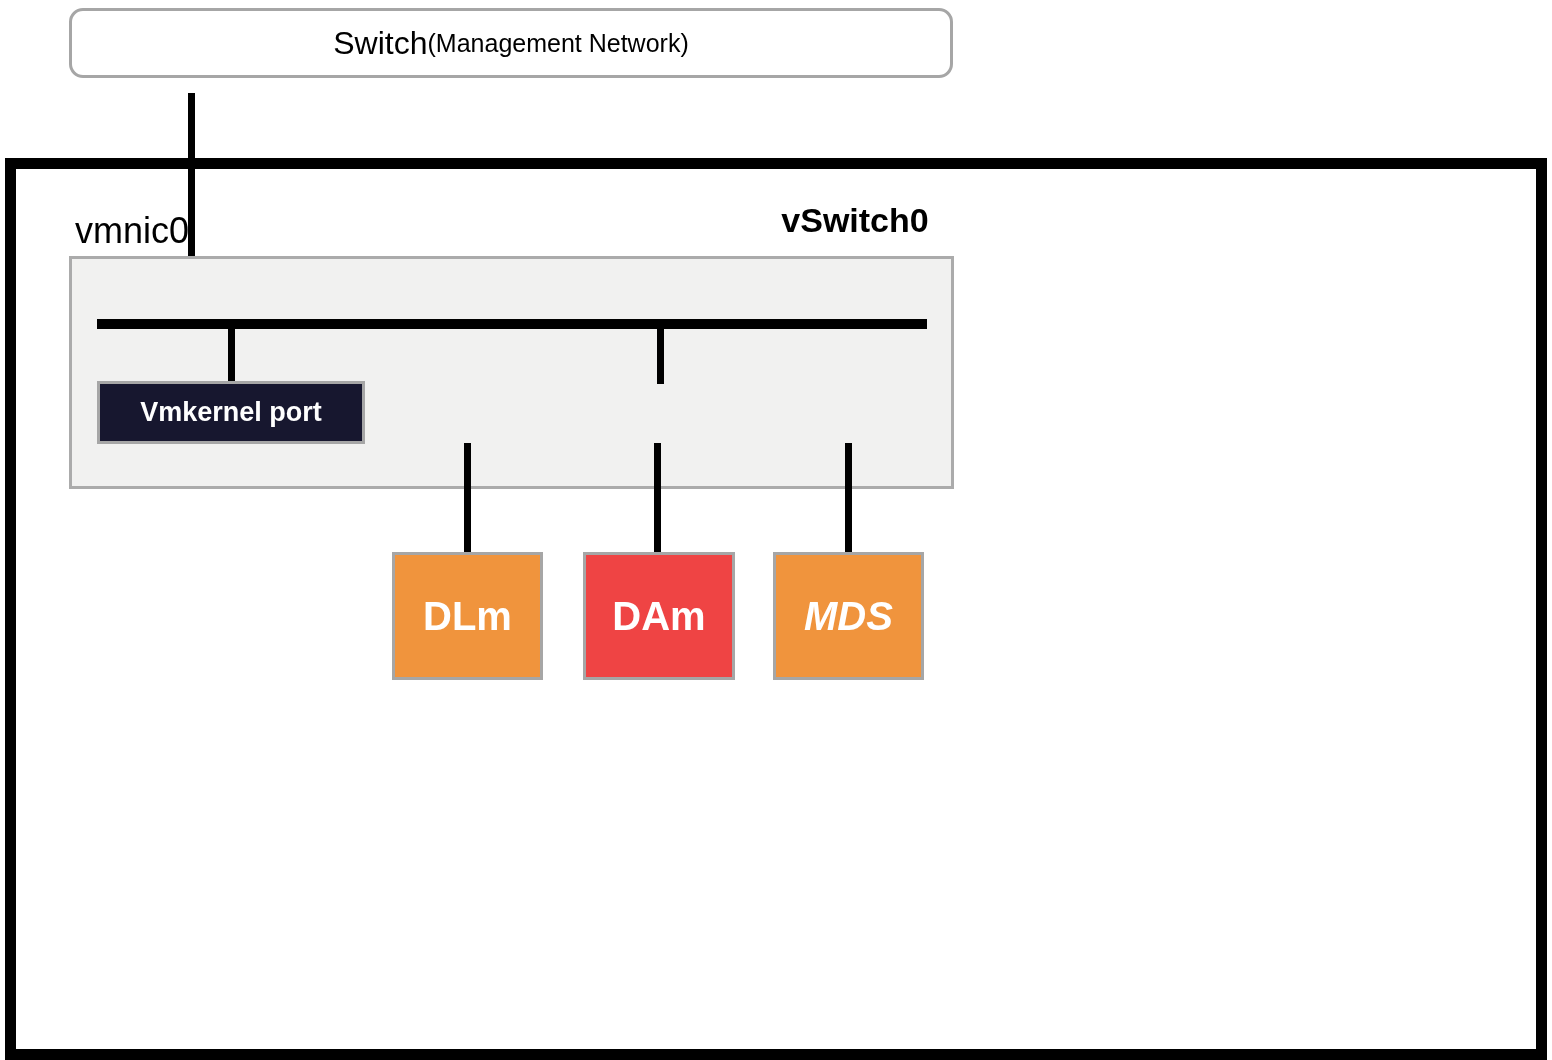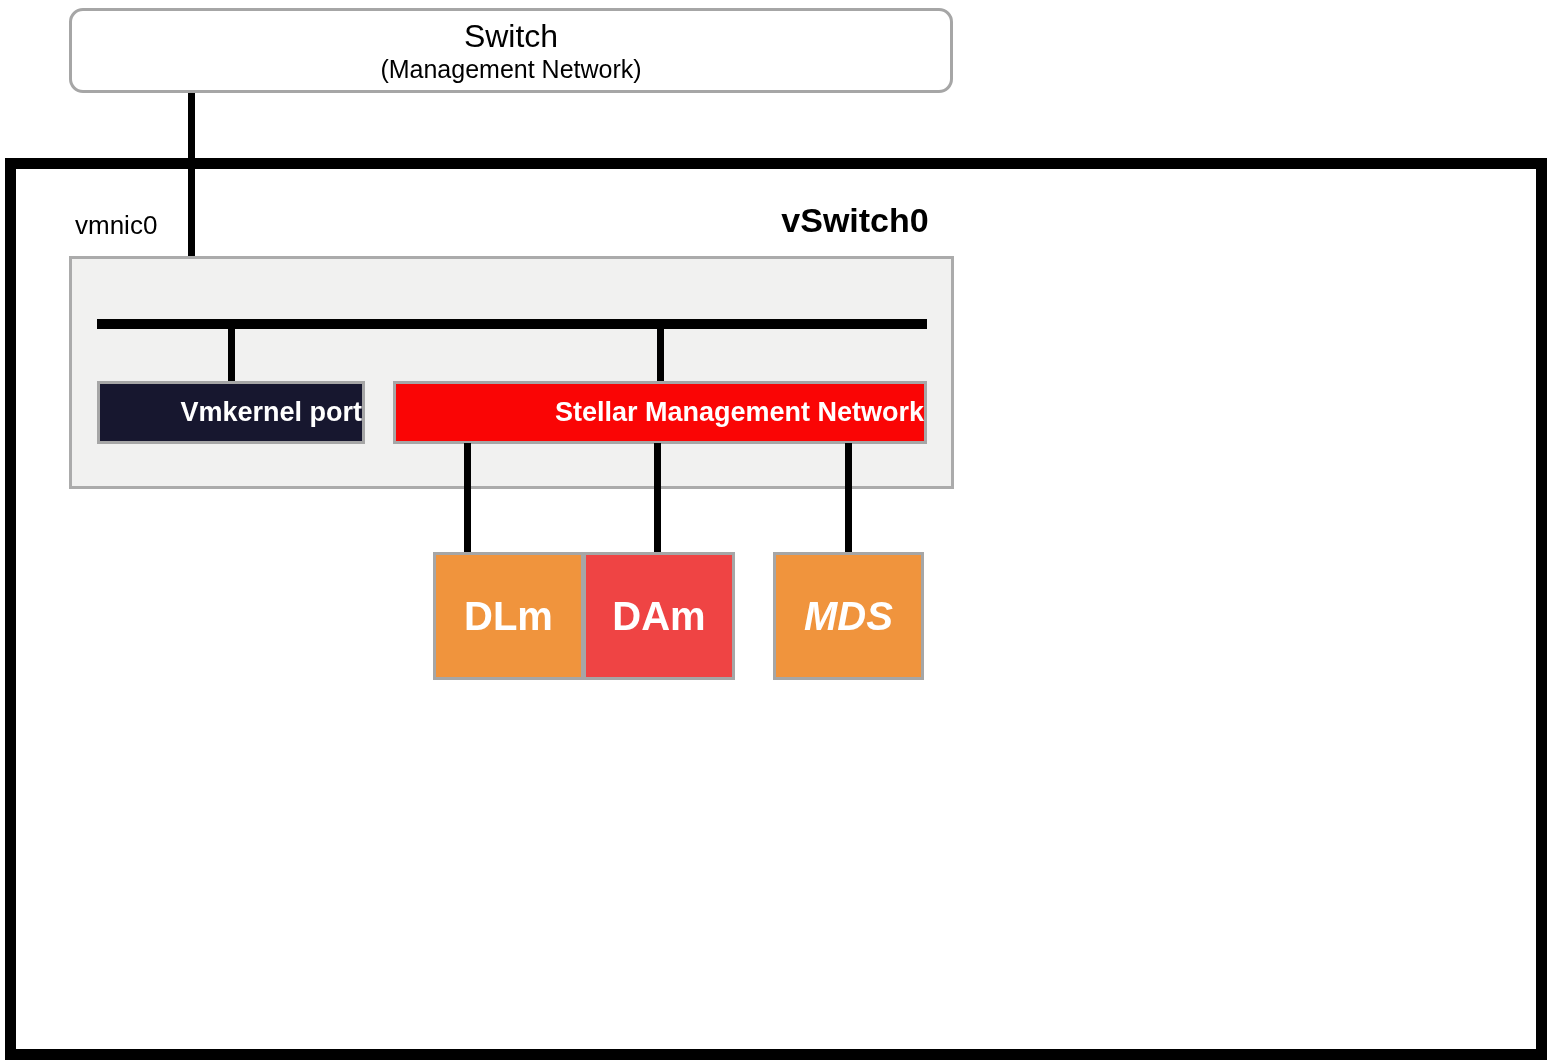--- a/index.html
+++ b/index.html
@@ -14,26 +14,26 @@
     height: 1060px;
     background: #ffffff;
     overflow: hidden;
   }
   .canvas * { box-sizing: border-box; }
 
   
   .switch-box {
     position: absolute;
     left: 69px; top: 8px;
-    width: 884px; height: 85px;
+    width: 884px; height: 70px;
     border: 3px solid #a6a6a6;
     border-radius: 14px;
     background: #ffffff;
     display: flex;
-    flex-direction: column;
+    flex-direction: row;
     align-items: center;
     justify-content: center;
   }
   .switch-title {
     font-size: 32px;
     color: #000000;
     line-height: 1.15;
   }
   .switch-subtitle {
     font-size: 25px;
@@ -47,21 +47,21 @@
     left: 5px; top: 158px;
     width: 1542px; height: 902px;
     border: 11px solid #000000;
     background: transparent;
   }
 
   
   .vmnic-label {
     position: absolute;
     left: 75px; top: 210px;
-    font-size: 26px;
+    font-size: 36px;
     color: #000000;
     text-align: center;
   }
   .vswitch-label {
     position: absolute;
     left: 755px; top: 201px;
     width: 200px;
     text-align: center;
     font-size: 34px;
     font-weight: bold;
@@ -99,42 +99,42 @@
   .conn-vm-2    { left: 845px; top: 443px; height: 111px; }
 
   
   .port-box {
     position: absolute;
     top: 381px;
     height: 63px;
     border: 3px solid #a6a6a6;
     display: flex;
     align-items: center;
-    justify-content: flex-end;
+    justify-content: center;
     color: #ffffff;
     font-weight: bold;
     font-size: 27px;
   }
   .vmk-box { left: 97px;  width: 268px; }
   .pg-box  { left: 393px; width: 534px; }
 
   
   .vm-box {
     position: absolute;
     top: 552px;
     width: 151px; height: 128px;
     border: 3px solid #a6a6a6;
     display: flex;
     align-items: center;
     justify-content: center;
     color: #ffffff;
     font-weight: bold;
     font-size: 40px;
   }
-  .vm-0 { left: 392px; margin-left: 41px; }
+  .vm-0 { left: 392px; }
   .vm-1 { left: 583px; width: 152px; }
   .vm-2 { left: 773px; }
 </style>
 </head>
 <body>
 
 <div class="canvas">
 
   <div class="switch-box">
     <div class="switch-title">Switch</div>
@@ -152,23 +152,20 @@
 
   <div class="bus-bar"></div>
 
   <div class="vline conn-vmk"></div>
   <div class="vline conn-pg"></div>
 
   <div class="port-box vmk-box" style="background-color: rgb(23, 23, 47);">
     <span>Vmkernel port</span>
   </div>
 
-  <div class="port-box pg-box" style="background-color: rgb(250, 5, 5);">
-    <span>Stellar Management Network</span>
-  </div>
 
   <div class="vline conn-vm-0"></div>
   <div class="vline conn-vm-1"></div>
   <div class="vline conn-vm-2"></div>
 
   <div class="vm-box vm-0" style="background-color: rgb(240, 148, 61);">
     <span>DLm</span>
   </div>
   <div class="vm-box vm-1" style="background-color: #ef4444;">
     <span>DAm</span>

